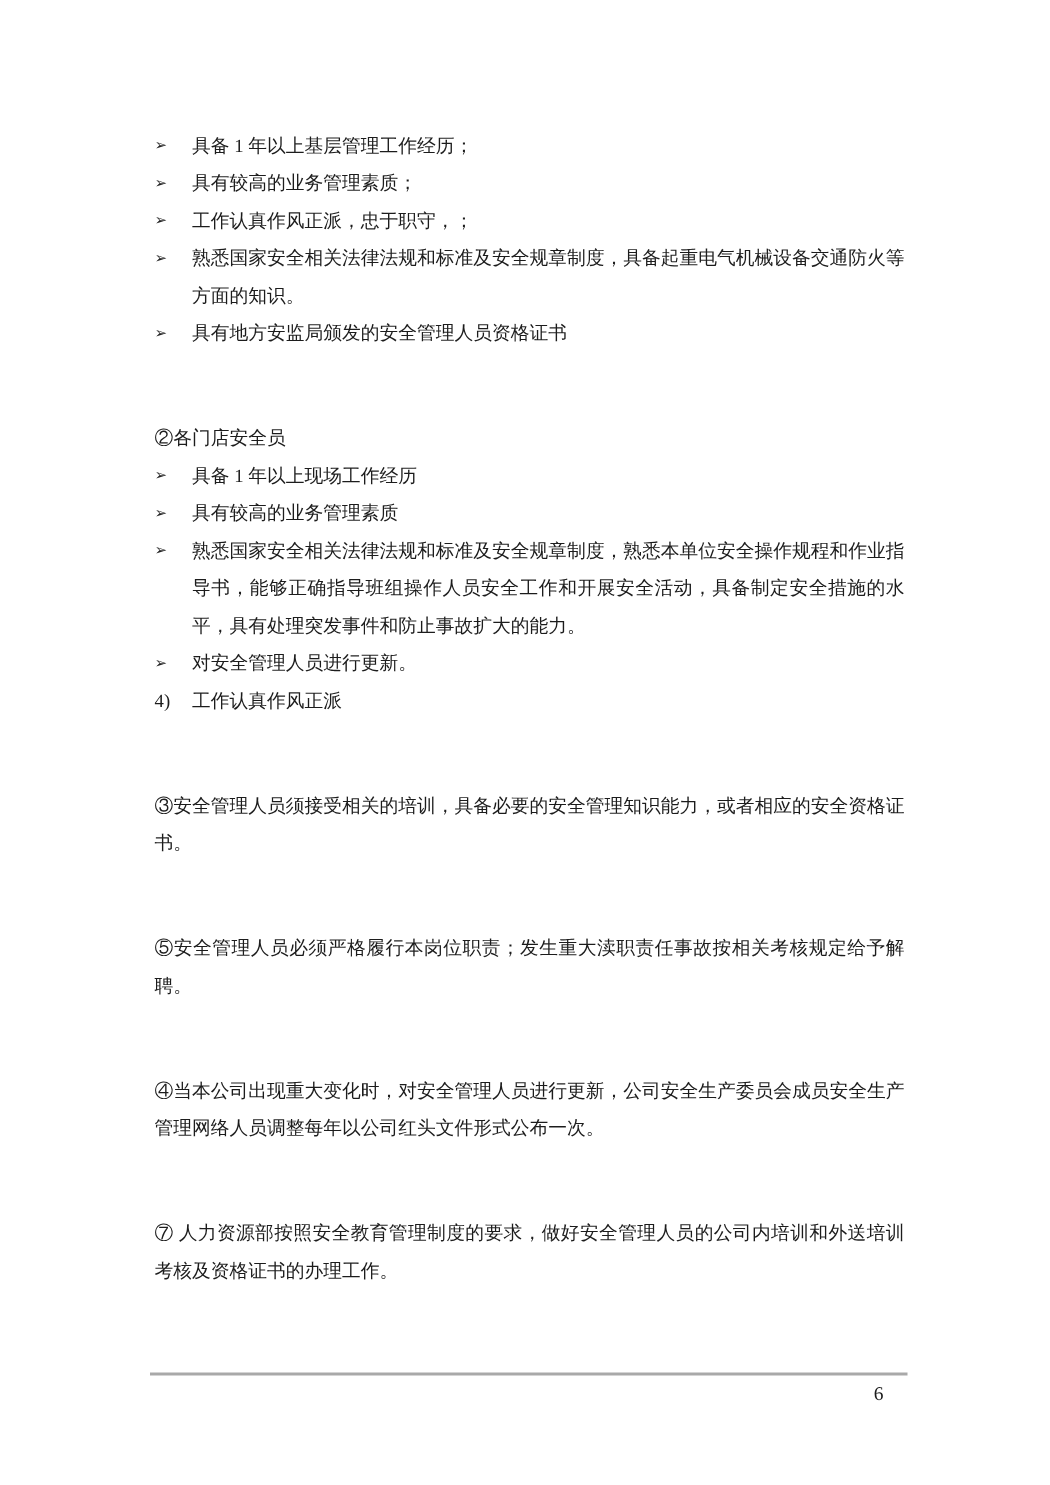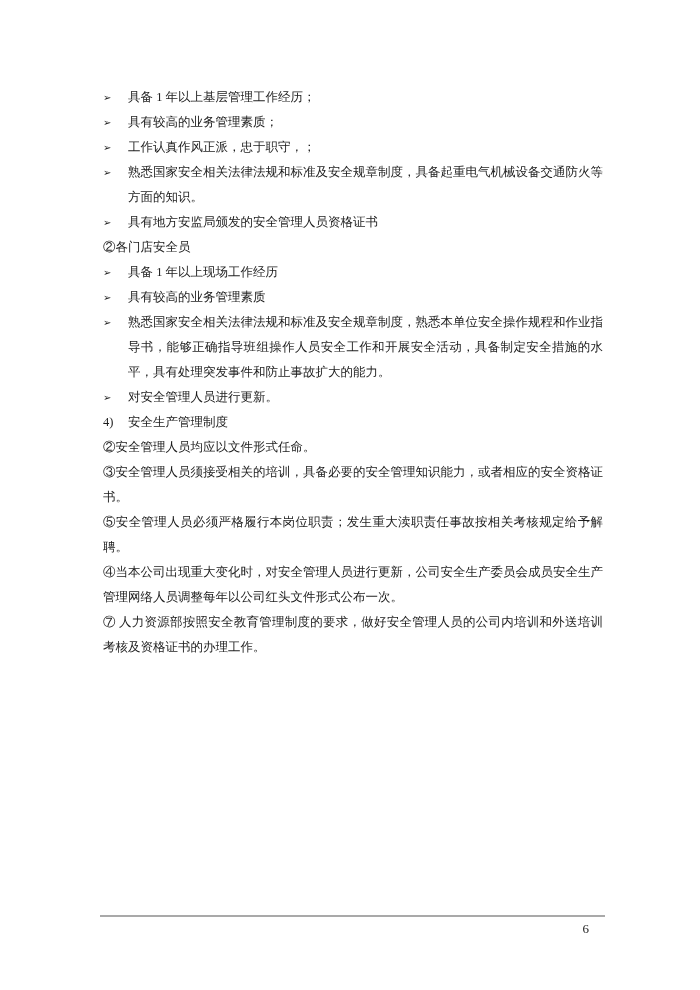--- a/index.html
+++ b/index.html
@@ -38,21 +38,21 @@
   .item.bullet .marker {
     font-family: "DejaVu Sans", sans-serif;
     font-size: 10px;
     line-height: 25px;
     color: #222;
   }
   .item.numbered .marker {
     font-size: 12.5px;
   }
   .item .txt { flex: 1 1 auto; }
-  .item.plain { display: block; }
+  .item.plain { display: block; margin-top: 45px; }
   .footer {
     position: absolute;
     left: 100px; top: 915px; width: 505px;
     border-top: 2px solid #a9a9a9;
     text-align: right;
     padding: 4px 16px 0 0;
     font-size: 13px;
   }
 </style>
 </head>
@@ -107,27 +107,24 @@
       <span class="txt">熟悉国家安全相关法律法规和标准及安全规章制度，熟悉本单位安全操作规程和作业指导书，能够正确指导班组操作人员安全工作和开展安全活动，具备制定安全措施的水平，具有处理突发事件和防止事故扩大的能力。</span>
     </div>
 
     <div class="item bullet">
       <span class="marker">➢</span>
       <span class="txt">对安全管理人员进行更新。</span>
     </div>
 
     <div class="item numbered">
       <span class="marker">4)</span>
-      <span class="txt">安全生产管理制度</span>
+      <span class="txt">工作认真作风正派</span>
     </div>
 
 
-    <div class="item plain">
-      <span class="txt">②安全管理人员均应以文件形式任命。</span>
-    </div>
 
     <div class="item plain">
       <span class="txt">③安全管理人员须接受相关的培训，具备必要的安全管理知识能力，或者相应的安全资格证书。</span>
     </div>
 
     <div class="item plain">
       <span class="txt">⑤安全管理人员必须严格履行本岗位职责；发生重大渎职责任事故按相关考核规定给予解聘。</span>
     </div>
 
     <div class="item plain">

